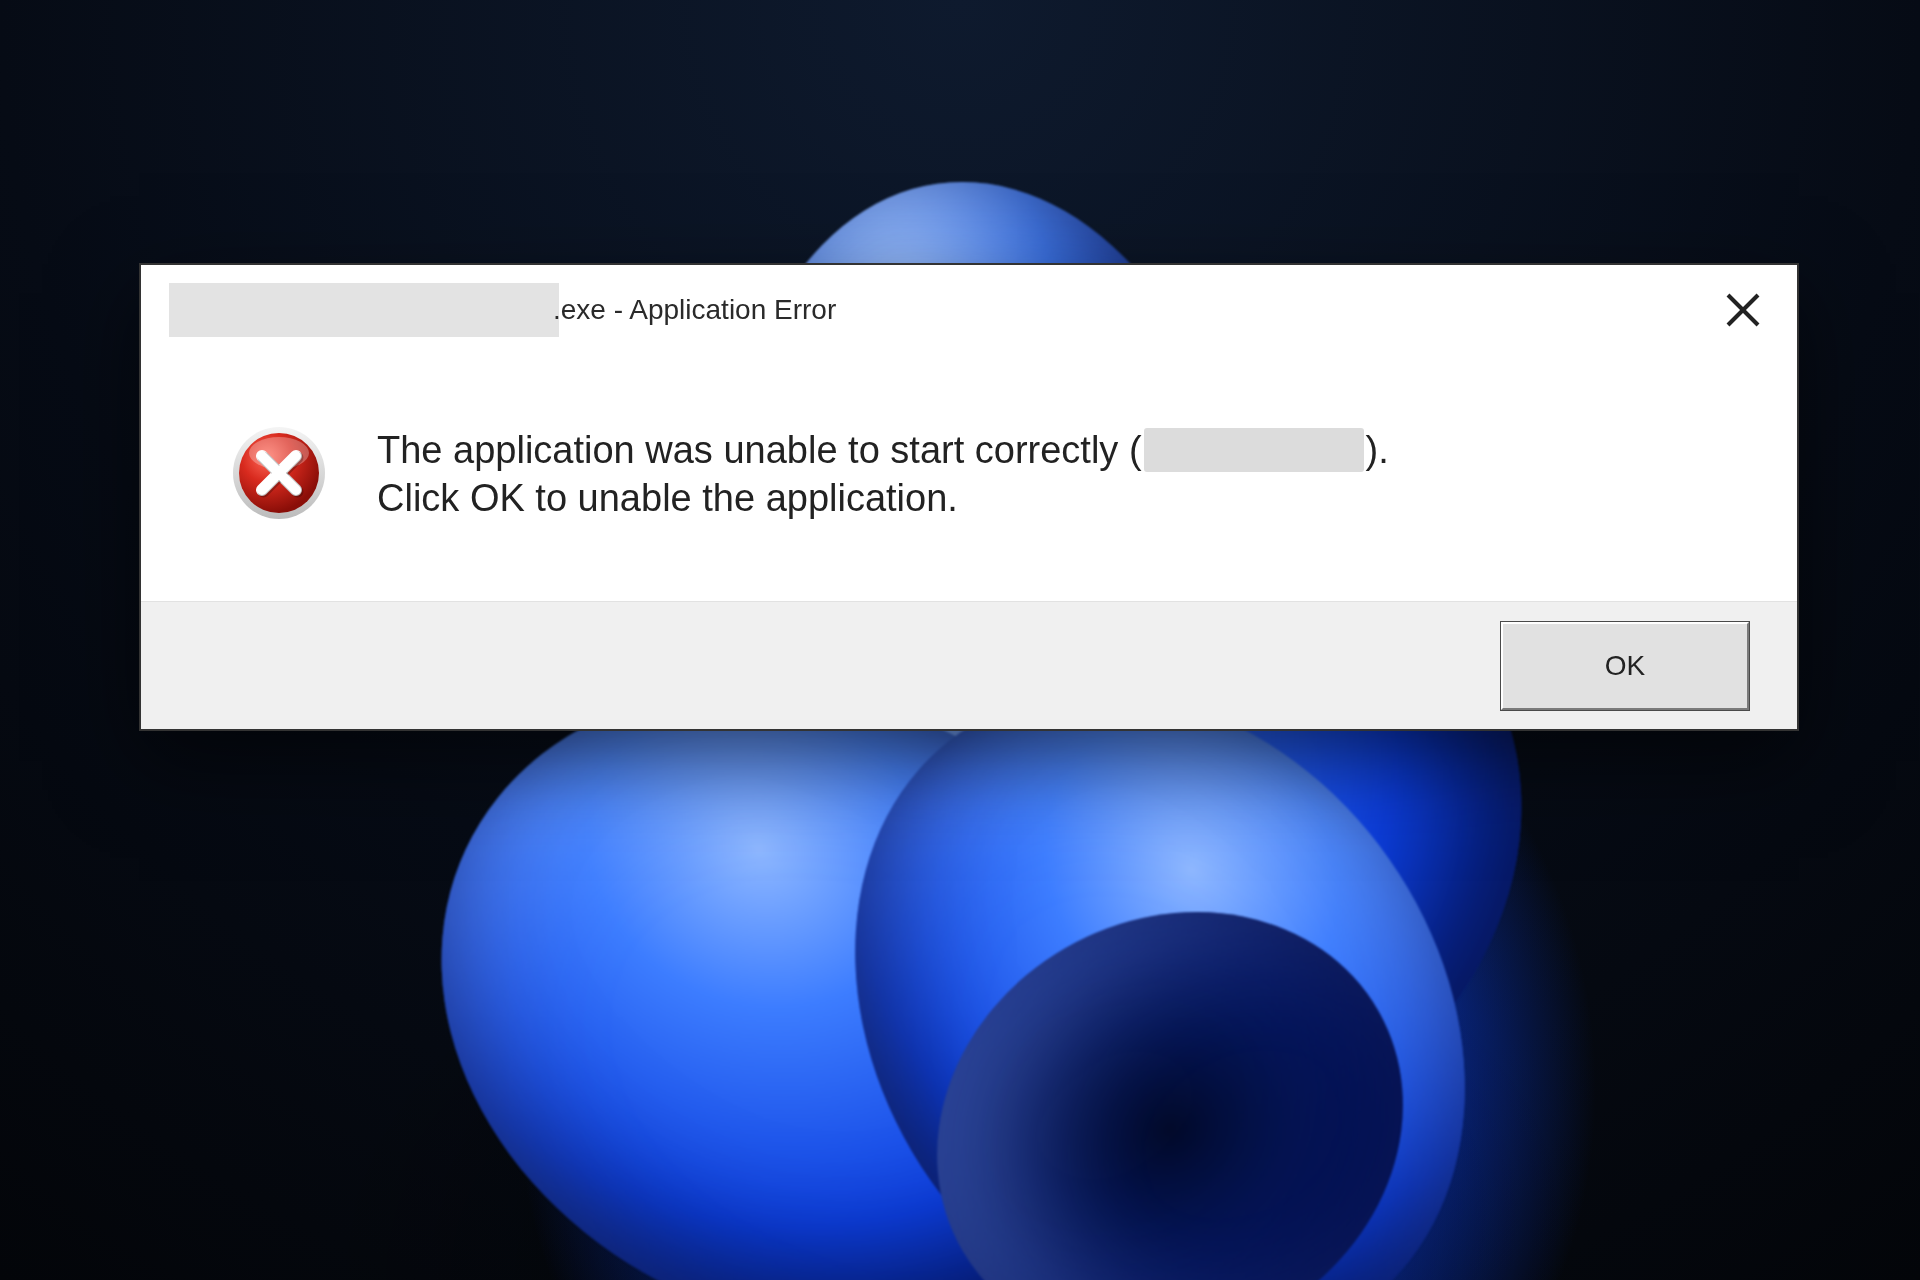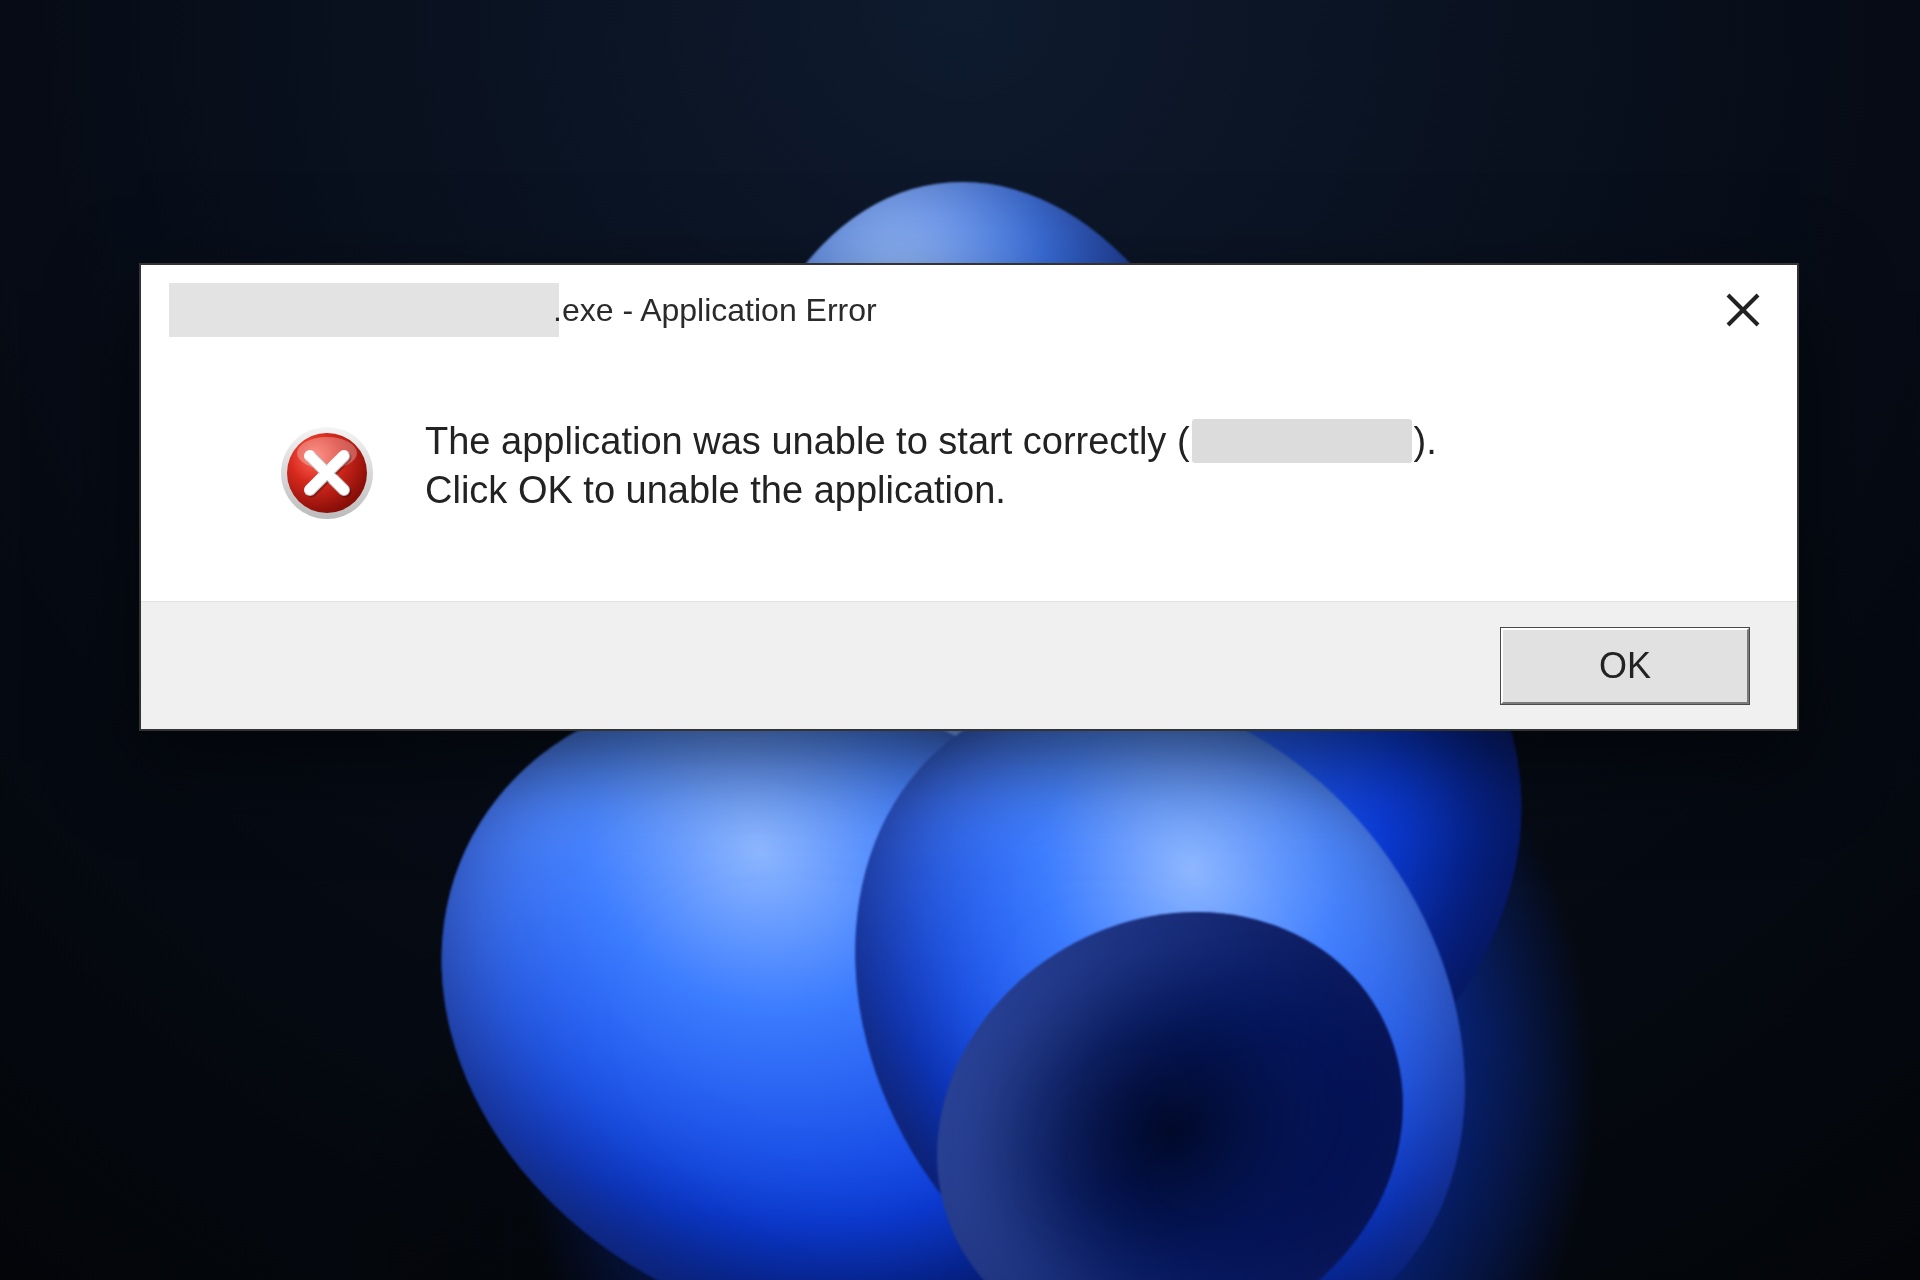--- a/index.html
+++ b/index.html
@@ -53,41 +53,40 @@
     padding: 0 18px 0 28px;
     background: #ffffff;
   }
   .title-redacted {
     width: 390px;
     height: 54px;
     background: #e3e3e3;
     margin-right: 0;
   }
   .title-text {
-    font-size: 32px;
+    font-size: 28px;
     font-weight: 400;
     color: #2a2a2a;
     margin-left: -6px;
     white-space: nowrap;
   }
   .titlebar-spacer { flex: 1; }
   .close-btn {
     width: 72px; height: 72px;
     display: flex; align-items: center; justify-content: center;
     cursor: pointer;
   }
   .close-btn svg { width: 40px; height: 40px; }
 
   .body {
     display: flex;
-    align-items: flex-start;
+    align-items: flex-end;
     padding: 62px 70px 78px 88px;
     gap: 48px;
     background: #ffffff;
-    margin-left: 48px;
   }
 
   .error-icon {
     width: 100px; height: 100px;
     flex: 0 0 auto;
     margin-top: 6px;
   }
 
   .msg {
     font-size: 38px;
@@ -110,28 +109,28 @@
     display: flex;
     justify-content: flex-end;
     align-items: center;
     height: 128px;
     padding: 0 48px;
     background: #f0f0f0;
     border-top: 1px solid #e2e2e2;
   }
   .ok-btn {
     min-width: 248px;
-    height: 76px;
+    height: 88px;
     background: #e1e1e1;
     border-top: 2px solid #ffffff;
     border-left: 2px solid #ffffff;
     border-right: 2px solid #7a7a7a;
     border-bottom: 2px solid #7a7a7a;
     outline: 1px solid #4a4a4a;
-    font-size: 36px;
+    font-size: 28px;
     color: #222;
     cursor: pointer;
     display: flex; align-items: center; justify-content: center;
   }
 </style>
 </head>
 <body>
 
 <div class="desktop">
   <div class="bloom">

